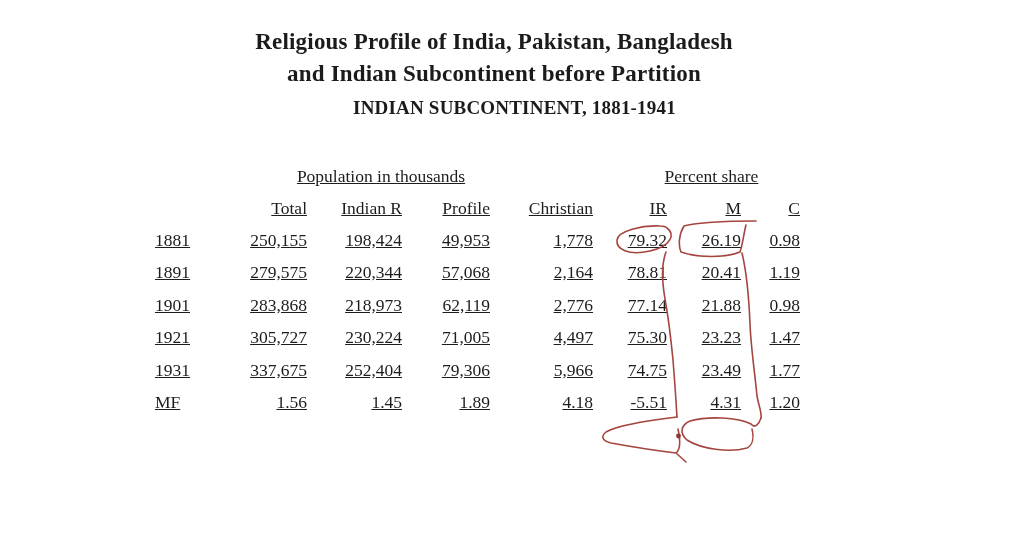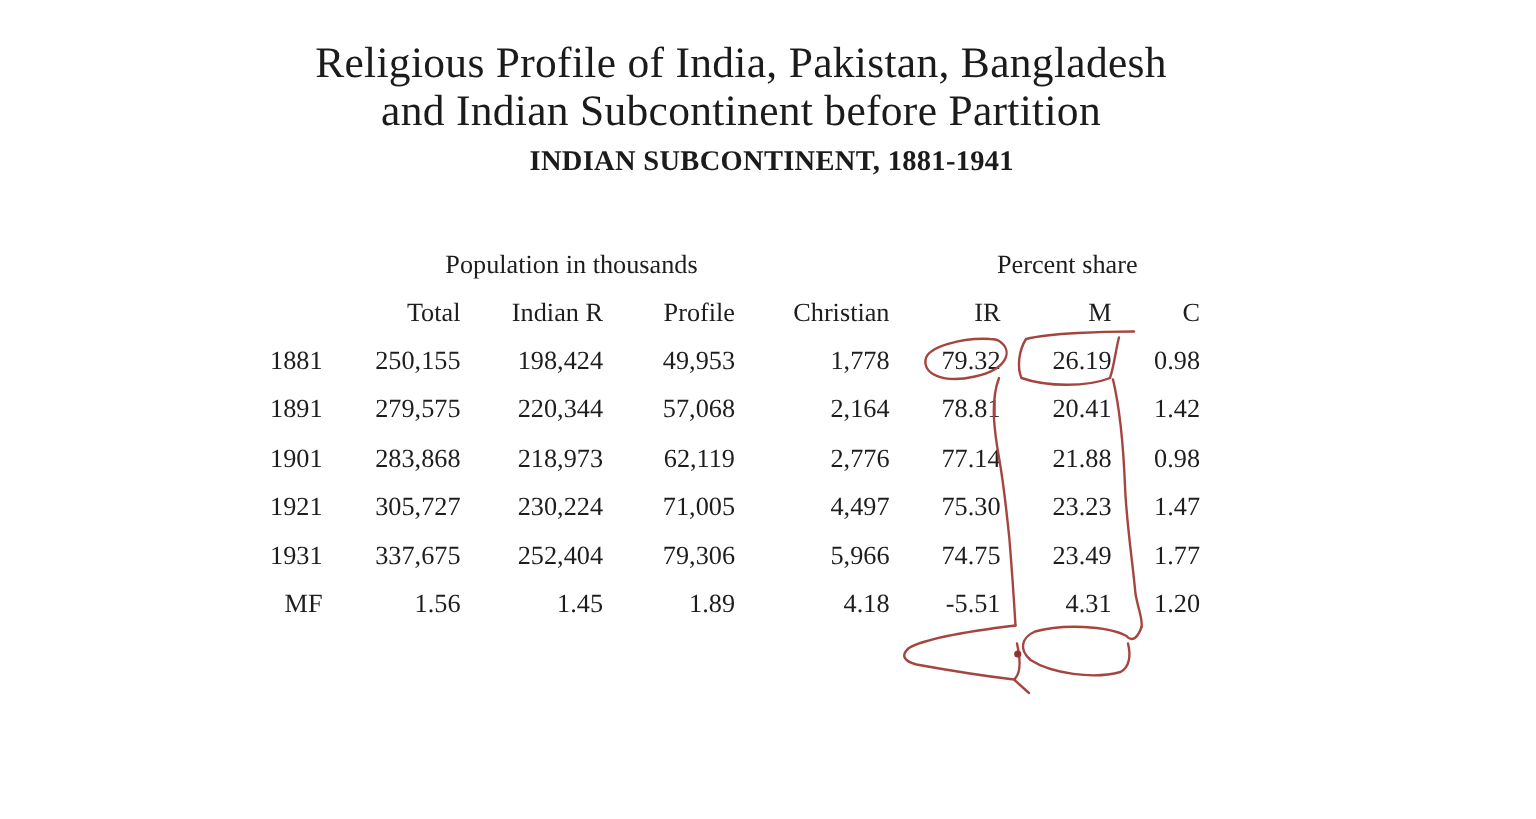--- a/index.html
+++ b/index.html
@@ -15,22 +15,22 @@
 
   
   .title-block {
     position: absolute;
     top: 26px;
     left: 0;
     width: 988px;
     text-align: center;
   }
   .title-line {
-    font-size: 29px;
-    font-weight: normal;
+    font-size: 23px;
+    font-weight: bold;
     line-height: 32px;
     letter-spacing: 0.2px;
   }
   .subtitle-line {
     margin-top: 6px;
     font-size: 19px;
     font-weight: bold;
     line-height: 24px;
     letter-spacing: 0.2px;
     margin-left: 41px;
@@ -38,35 +38,36 @@
 
   
   table.data-table {
     position: absolute;
     left: 155px;
     top: 160px;
     border-collapse: collapse;
     table-layout: fixed;
     font-size: 17.5px;
     color: #1d1d1d;
+    text-decoration: underline;
   }
   table.data-table th, table.data-table td {
     padding: 0;
     margin: 0;
     font-weight: normal;
     white-space: nowrap;
   }
   tr.group-header-row { height: 32px; }
   tr.column-header-row { height: 32px; }
   tbody tr { height: 32.5px; }
   .gh-cell { text-align: center; vertical-align: middle; }
   .gh-pop { position: relative; left: -23px; }
   .gh-pct { position: relative; left: 15px; }
   th.num-col, td.num-cell { text-align: right; vertical-align: middle; }
-  td.year-cell, th.year-col { text-align: right; padding-left: 17px; vertical-align: middle; }
+  td.year-cell, th.year-col { text-align: left; padding-left: 17px; vertical-align: middle; }
 
   
   svg.annot-overlay {
     position: absolute;
     left: 0; top: 0;
     width: 1024px; height: 546px;
     pointer-events: none;
   }
   svg.annot-overlay path {
     fill: none;
@@ -130,21 +131,21 @@
           <td class="num-cell">0.98</td>
         </tr>
         <tr>
           <td class="year-cell">1891</td>
           <td class="num-cell">279,575</td>
           <td class="num-cell">220,344</td>
           <td class="num-cell">57,068</td>
           <td class="num-cell">2,164</td>
           <td class="num-cell">78.81</td>
           <td class="num-cell">20.41</td>
-          <td class="num-cell">1.42</td>
+          <td class="num-cell">1.19</td>
         </tr>
         <tr>
           <td class="year-cell">1901</td>
           <td class="num-cell">283,868</td>
           <td class="num-cell">218,973</td>
           <td class="num-cell">62,119</td>
           <td class="num-cell">2,776</td>
           <td class="num-cell">77.14</td>
           <td class="num-cell">21.88</td>
           <td class="num-cell">0.98</td>

